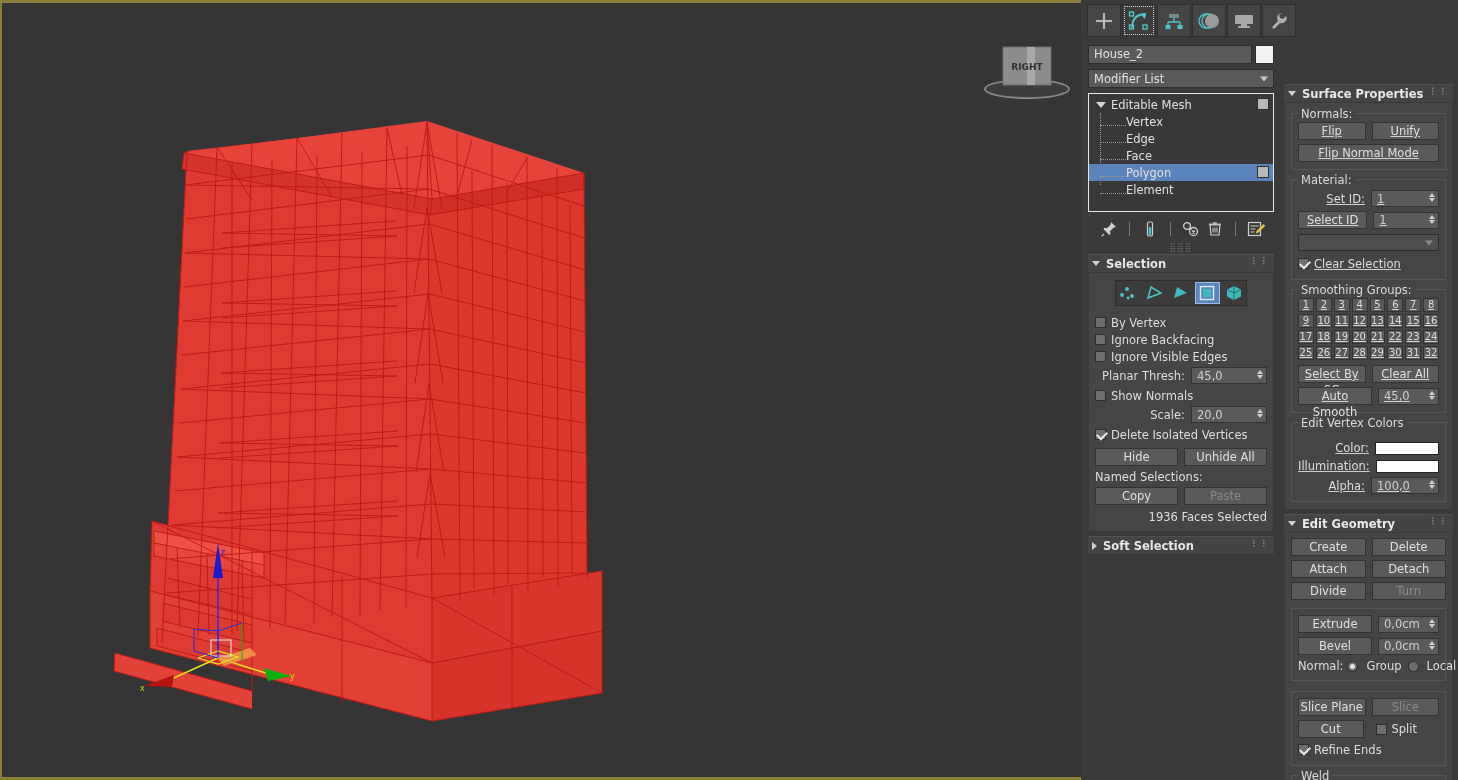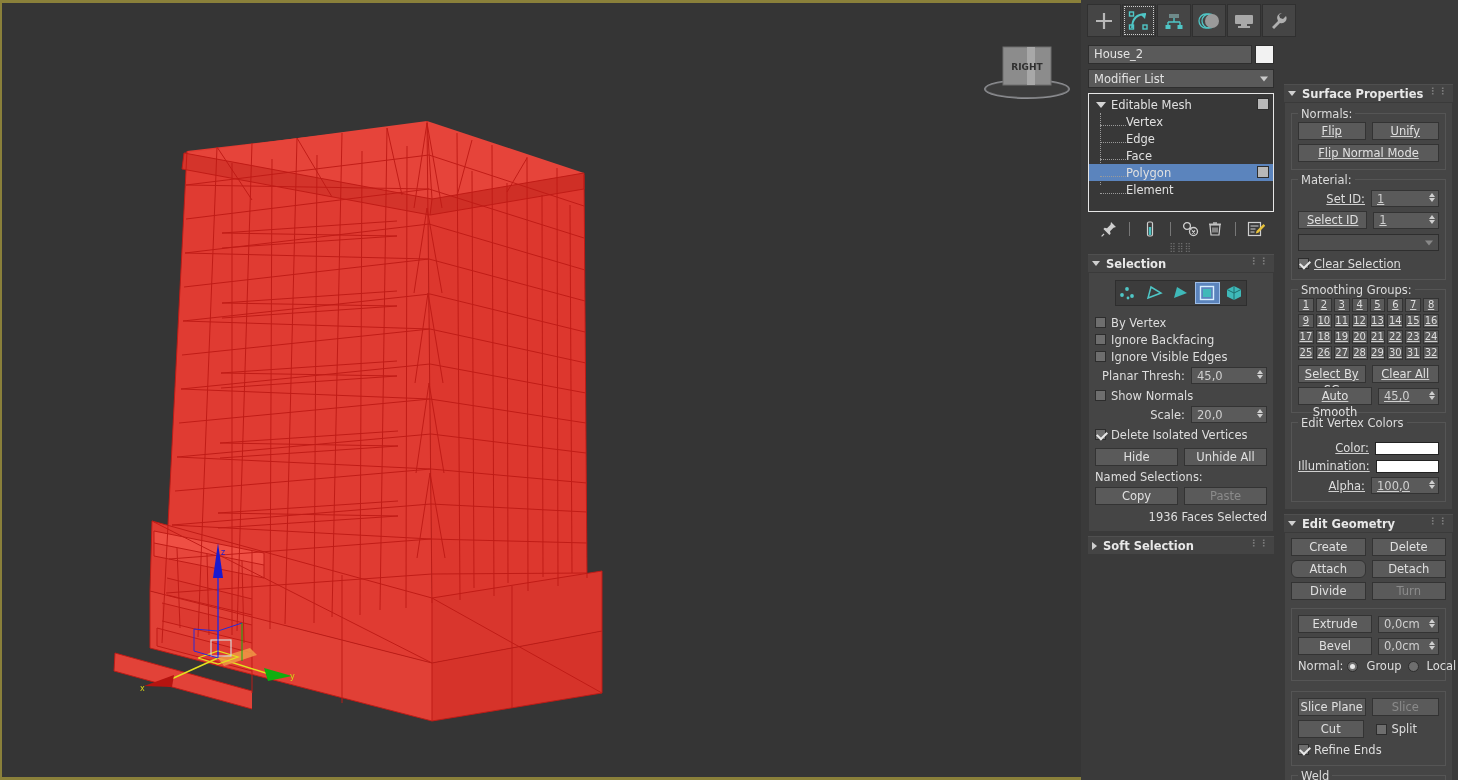--- a/index.html
+++ b/index.html
@@ -785,21 +785,21 @@
             <span>Edit Geometry</span>
             <span class="grip">⋮⋮</span>
           </div>
           <div class="rollout-body">
 
             <div class="row g6">
               <div class="btn" style="flex:1;">Create</div>
               <div class="btn" style="flex:1;">Delete</div>
             </div>
             <div class="row g6" style="margin-top:4px;">
-              <div class="btn" style="flex:1;border-radius:6px;">Attach</div>
+              <div class="btn" style="flex:1;">Attach</div>
               <div class="btn" style="flex:1;">Detach</div>
             </div>
             <div class="row g6" style="margin-top:4px;">
               <div class="btn" style="flex:1;">Divide</div>
               <div class="btn disabled" style="flex:1;">Turn</div>
             </div>
 
             <div class="group" style="margin-top:8px; padding-top:6px;">
               <div class="row g6">
                 <div class="btn" style="width:74px;">Extrude</div>

